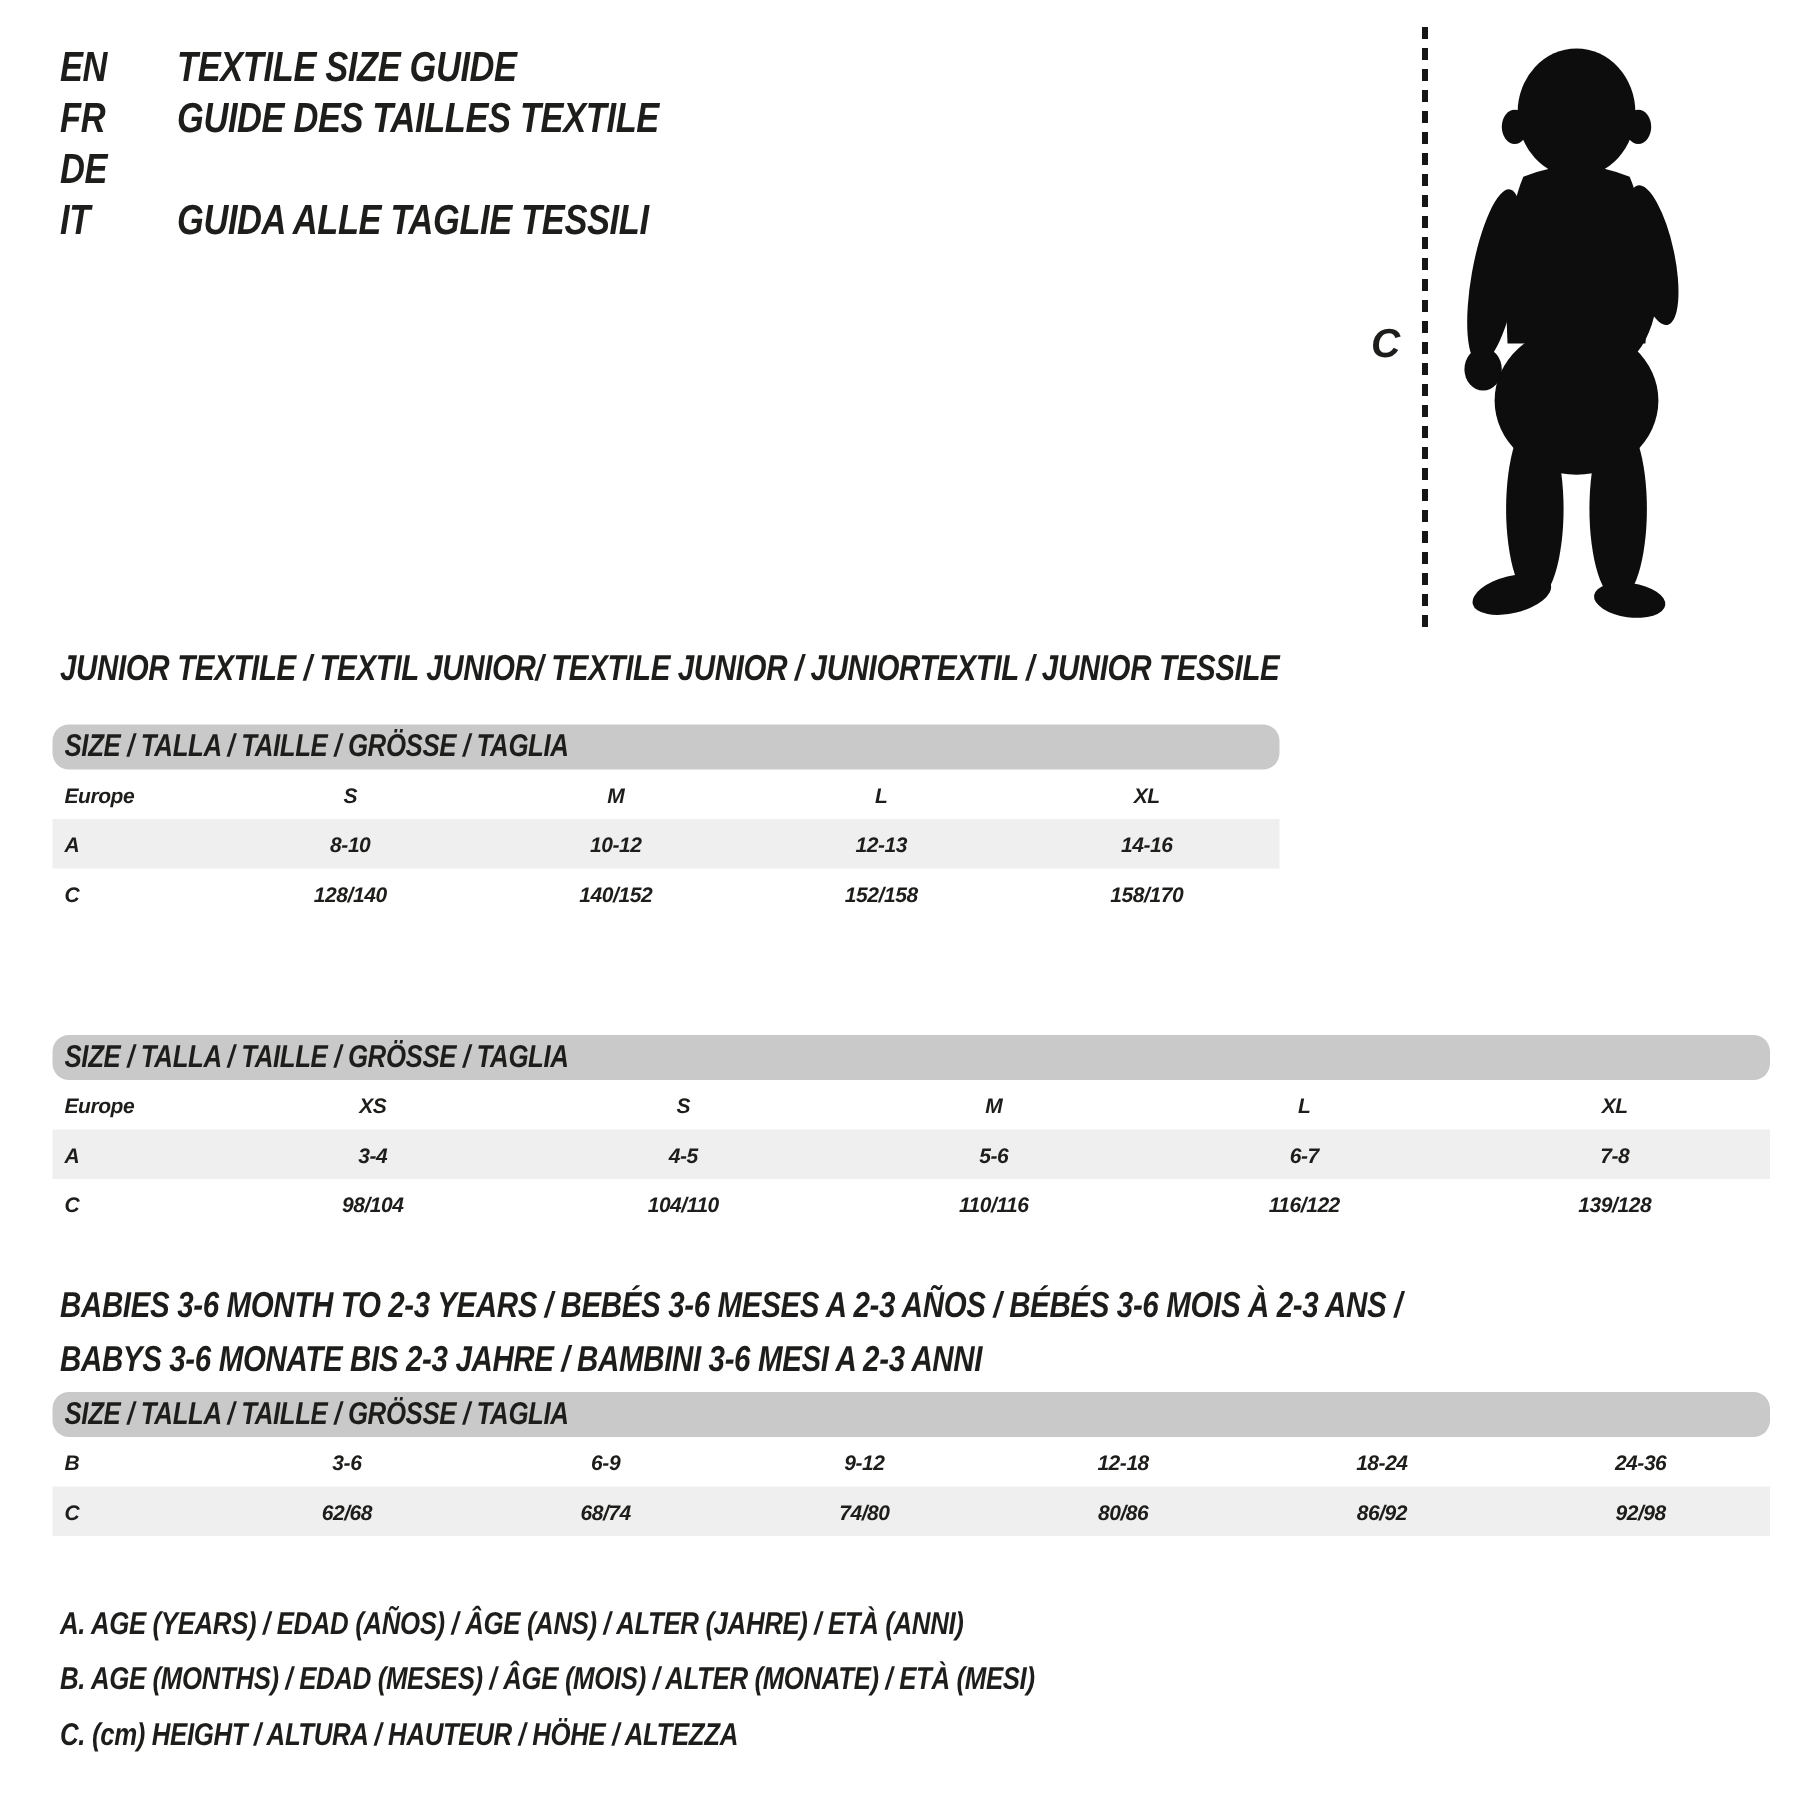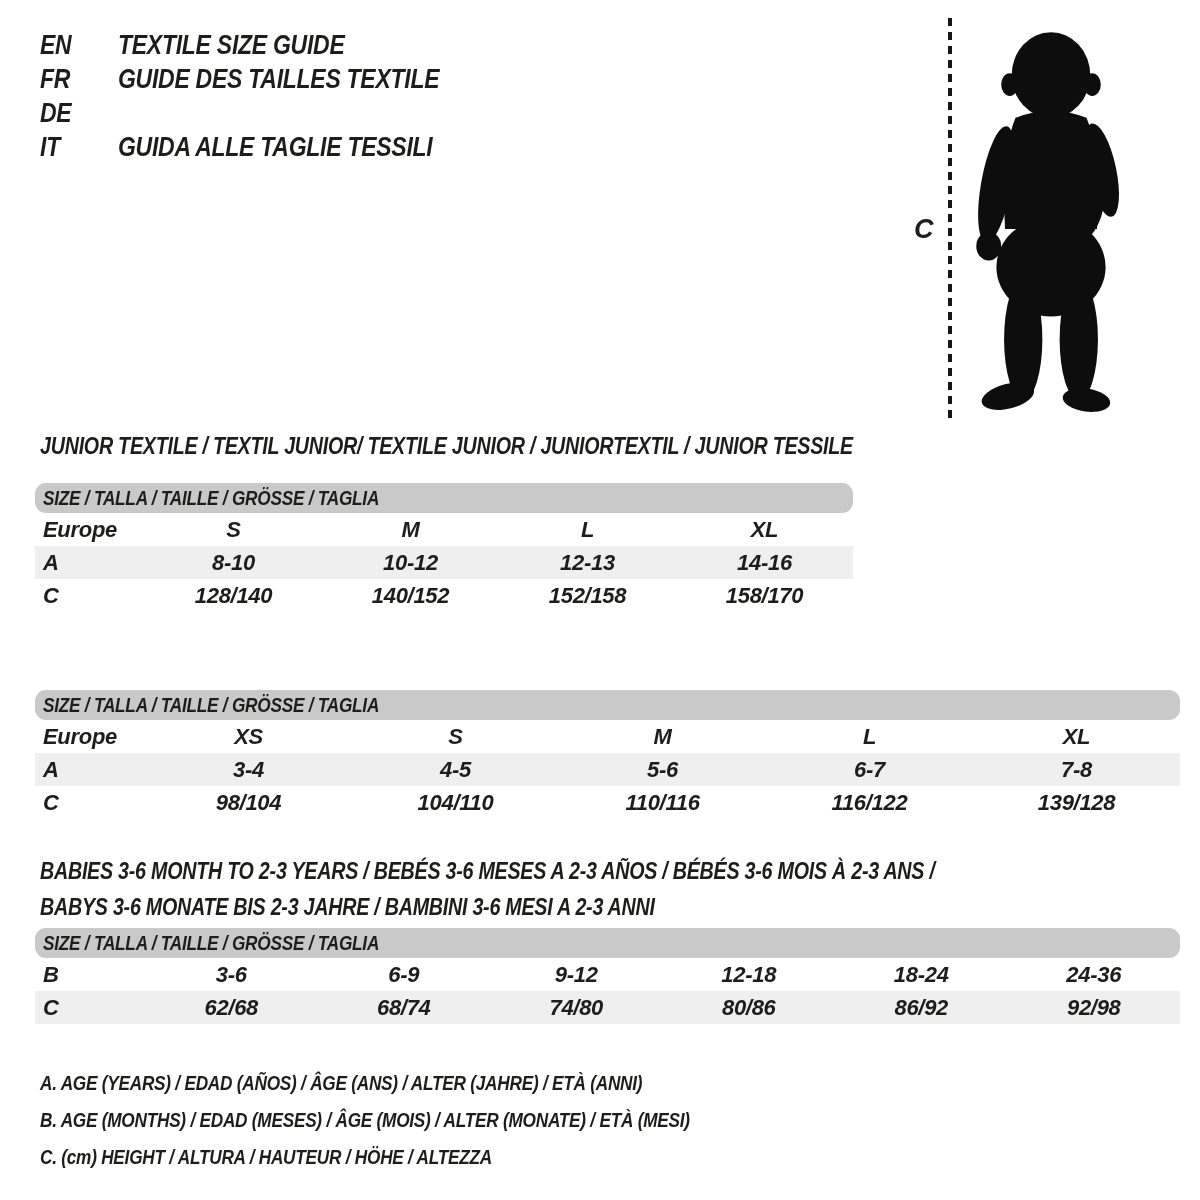--- a/index.html
+++ b/index.html
@@ -27,21 +27,21 @@
 
   
   .sec-heading{position:absolute; font-size:24px; margin:0; font-weight:bold;}
   .subA{font-size:0.62em; vertical-align:-0.28em;}
   .two-line div{line-height:36px;}
 
   
   .tbl{position:absolute;}
   .tbl-header{height:30px; background:var(--hdr); display:flex; align-items:center;
               padding-left:8px; font-size:21px;border-radius:11px;}
-  .trow{display:flex; height:33px; align-items:center; font-size:22px; letter-spacing:-0.3px;}
+  .trow{display:flex; height:33px; align-items:center; font-size:14px; letter-spacing:-0.3px;}
   .trow.shaded{background:var(--stripe);}
   .cl{width:110px; padding-left:8px;}
   .cd{flex:1; text-align:center;}
 
   
   .legend{position:absolute; left:40px; top:1064px;}
   .legend div{line-height:37px; font-size:21px;}
 </style>
 </head>
 <body>

